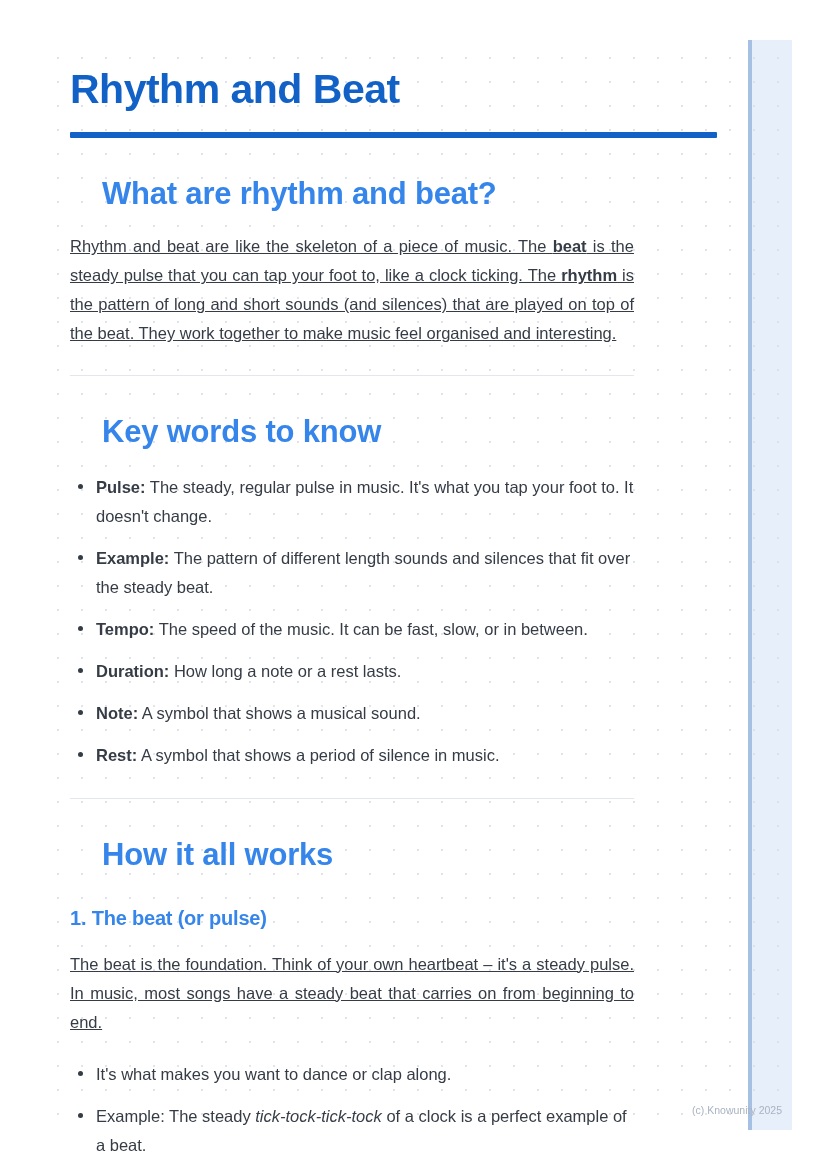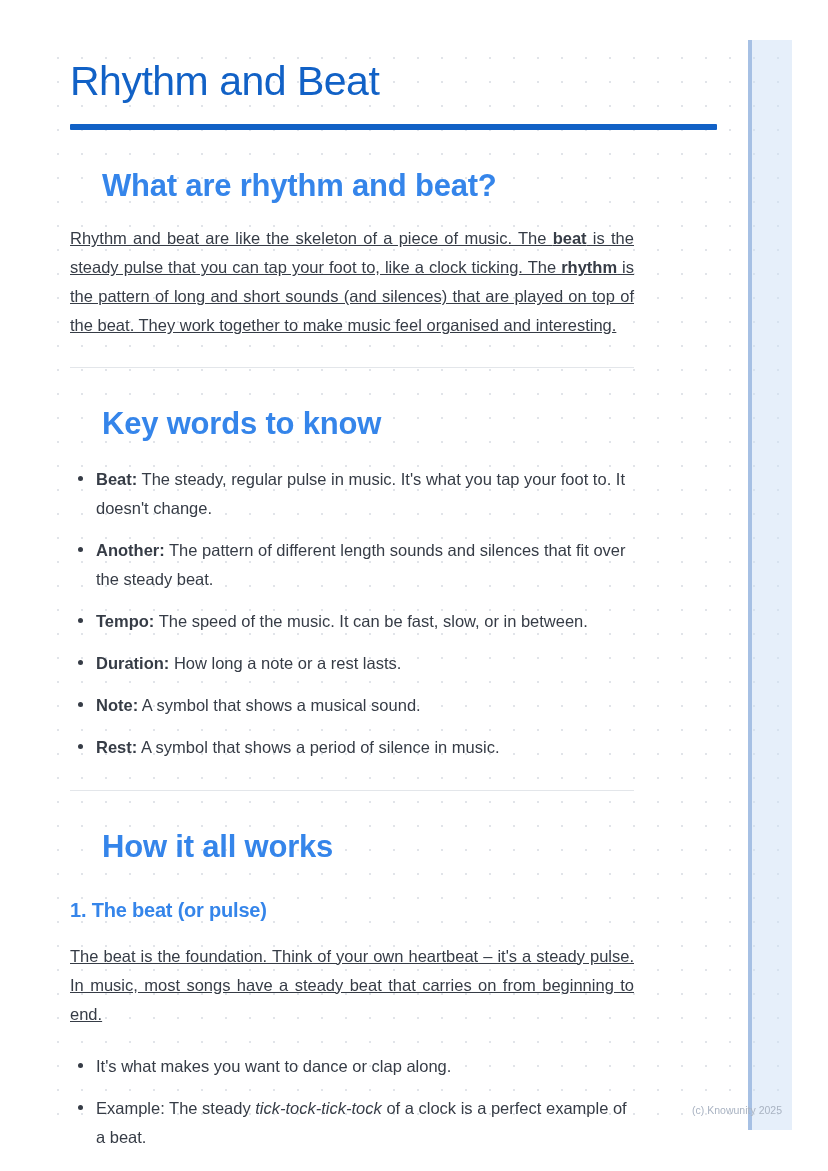--- a/index.html
+++ b/index.html
@@ -36,23 +36,23 @@
     width:44px; height:100%;
     background:var(--band-fill);
     border-left:4px solid var(--band-line);
   }
   .content{
     position:absolute;
     left:30px; top:0;
     width:648px;
   }
   h1{
-    margin-top:18px;
+    margin-top:26px;
     font-size:41px;
-    font-weight:400;
+    font-weight:700;
     letter-spacing:-0.5px;
     color:var(--title-blue);
     line-height:1.15;
   }
   .title-rule{
     margin-top:19px;
     width:647px;
     height:6px;
     background:var(--title-blue);
     border-radius:1px;
@@ -126,22 +126,22 @@
     <h1>Rhythm and Beat</h1>
     <div class="title-rule"></div>
 
     <h2>What are rhythm and beat?</h2>
     <p class="body"><span>Rhythm and beat are like the skeleton of a piece of music. The </span><b>beat</b><span> is the steady pulse that you can tap your foot to, like a clock ticking. The </span><b>rhythm</b><span> is the pattern of long and short sounds (and silences) that are played on top of the beat. They work together to make music feel organised and interesting.</span></p>
 
     <hr class="divider">
 
     <h2>Key words to know</h2>
     <ul class="blist">
-      <li><b>Beat:</b><span> The steady, regular pulse in music. It's what you tap your foot to. It doesn't change.</span></li>
-      <li><b>Another:</b><span> The pattern of different length sounds and silences that fit over the steady beat.</span></li>
+      <li><b>Pulse:</b><span> The steady, regular pulse in music. It's what you tap your foot to. It doesn't change.</span></li>
+      <li><b>Example:</b><span> The pattern of different length sounds and silences that fit over the steady beat.</span></li>
       <li><b>Tempo:</b><span> The speed of the music. It can be fast, slow, or in between.</span></li>
       <li><b>Duration:</b><span> How long a note or a rest lasts.</span></li>
       <li><b>Note:</b><span> A symbol that shows a musical sound.</span></li>
       <li><b>Rest:</b><span> A symbol that shows a period of silence in music.</span></li>
     </ul>
 
     <hr class="divider">
 
     <h2>How it all works</h2>
 

